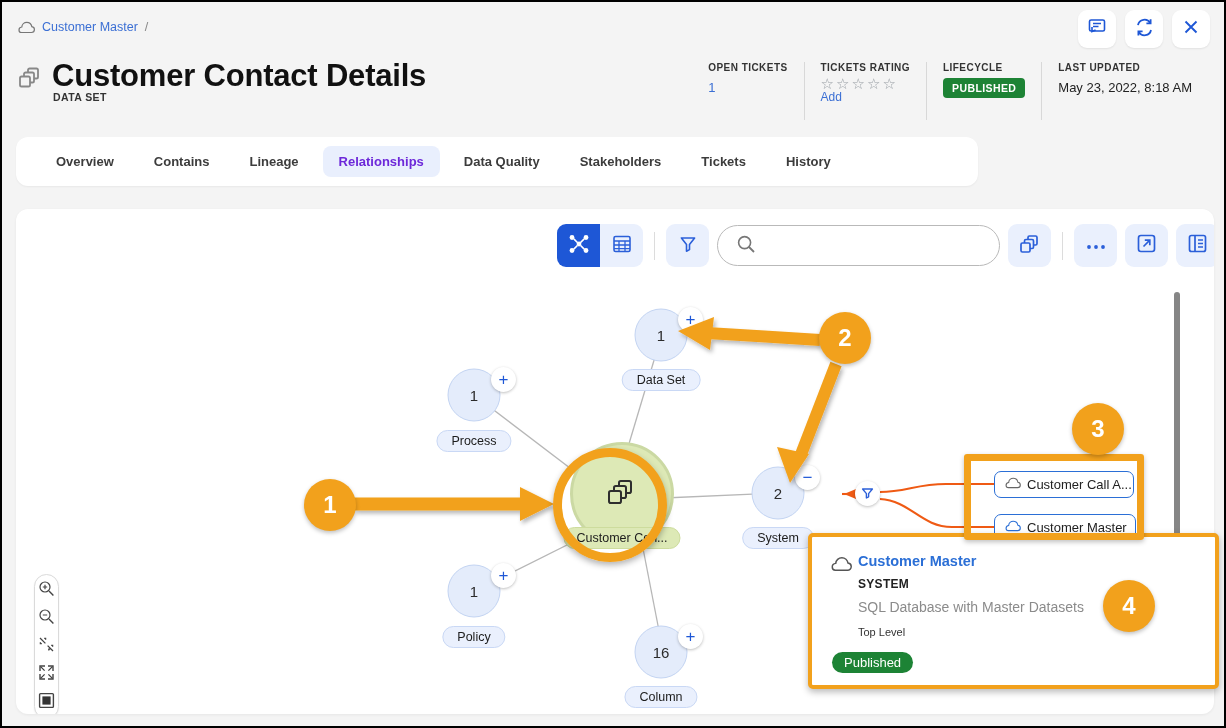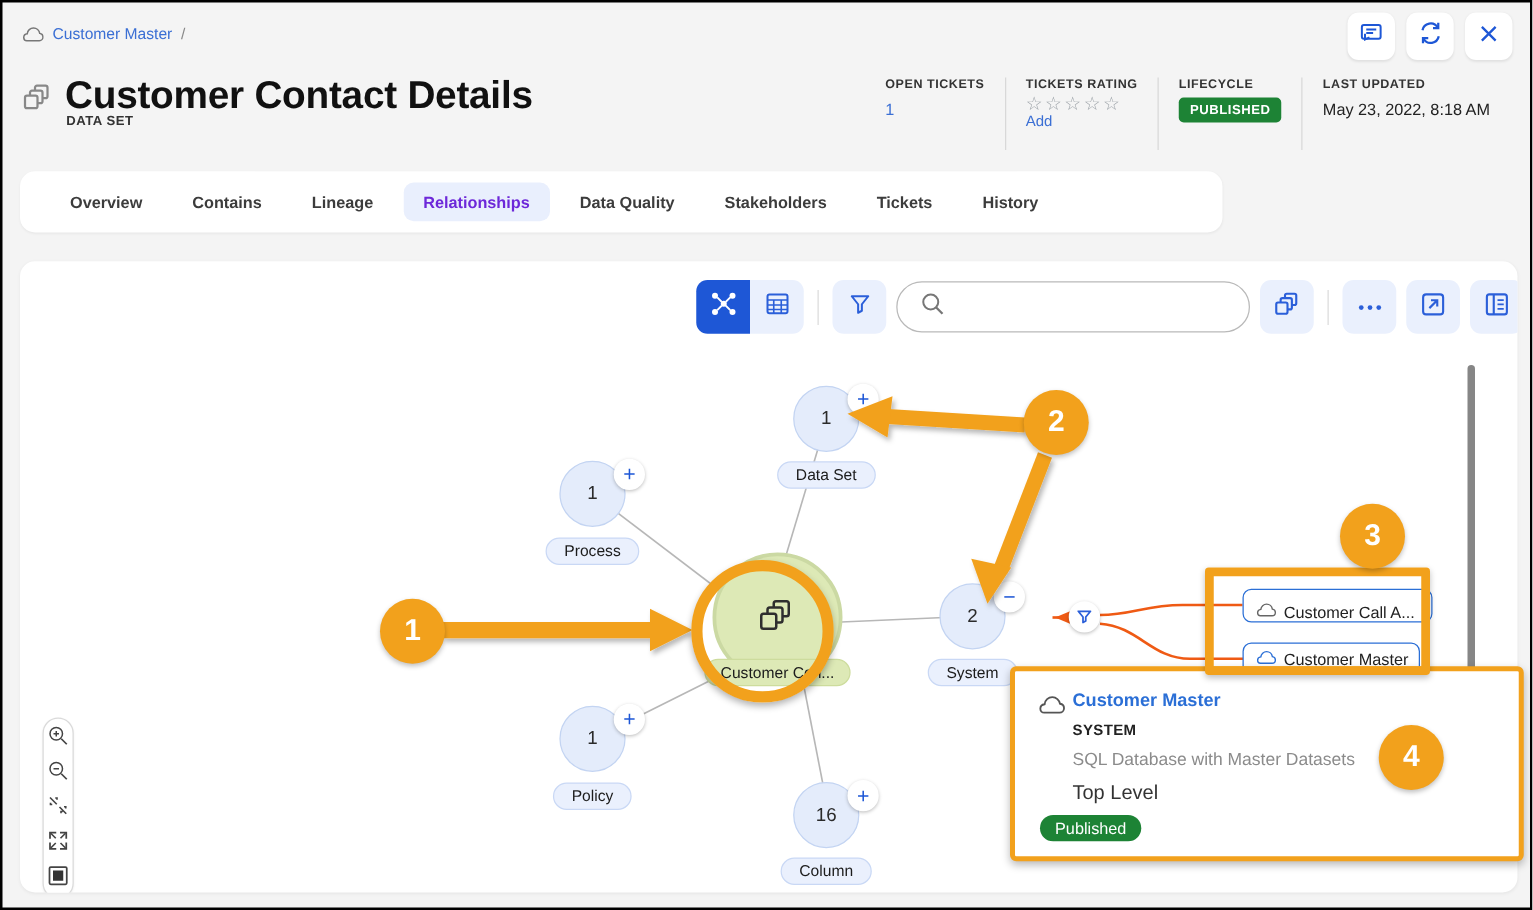--- a/index.html
+++ b/index.html
@@ -168,21 +168,21 @@
   
   .tooltip {
     position:absolute; left:806px; top:531px; width:411px; height:156px;
     background:#fff; border:4px solid #f2a11c; border-radius:5px;
     box-shadow:0 3px 7px rgba(0,0,0,.28);
   }
   .tt-cloud { position:absolute; left:19px; top:19px; }
   .tt-title { position:absolute; left:46px; top:16px; font-size:14.5px; font-weight:bold; color:#2b6fd6; }
   .tt-type  { position:absolute; left:46px; top:40px; font-size:12px; font-weight:bold; color:#222; letter-spacing:.3px; }
   .tt-desc  { position:absolute; left:46px; top:62px; font-size:14px; color:#8b8b8b; }
-  .tt-level { position:absolute; left:46px; top:89px; font-size:16px; color:#333; }
+  .tt-level { position:absolute; left:46px; top:89px; font-size:11px; color:#333; }
   .tt-pill  {
     position:absolute; left:20px; top:115px;
     background:#1d8335; color:#fff; font-size:13px;
     padding:3px 12px; border-radius:13px;
   }
 
   
   .callout {
     position:absolute; width:52px; height:52px; border-radius:50%;
     background:#f2a11c; color:#fff; font-size:24px; font-weight:bold;
@@ -438,21 +438,21 @@
       </span>
     </div>
     <div class="node-label center" style="left:606px; top:318px;">Customer Con...</div>
 
     <div class="filter-dot" style="left:839px; top:272px;">
       <svg width="13" height="13" viewBox="0 0 13 13">
           <path d="M1.6 2h9.8l-3.8 4.6v3.2L5.4 11V6.6z" fill="none" stroke="#2b5fd9" stroke-width="1.4" stroke-linejoin="round"></path>
         </svg>
     </div>
 
-    <div class="rel-box" style="left:978px; top:262px; width:152px;align-items:flex-end;">
+    <div class="rel-box" style="left:978px; top:262px; width:140px;">
       <span>
         <svg width="16" height="12" viewBox="0 0 17 13">
             <path d="M3.5 11.5h10c1.6 0 2.9-1.3 2.9-2.9 0-1.5-1.1-2.7-2.6-2.9C13.4 3.3 11.3 1.4 8.8 1.4c-2.6 0-4.8 2-5 4.6C2.2 6.2 1 7.4 1 8.9c0 1.5 1.1 2.6 2.5 2.6z" fill="none" stroke="#666" stroke-width="1.2"></path>
           </svg>
       </span>
       <span>Customer Call A...</span>
     </div>
     <div class="rel-box" style="left:978px; top:305px; width:142px;">
       <span>
         <svg width="16" height="12" viewBox="0 0 17 13">

